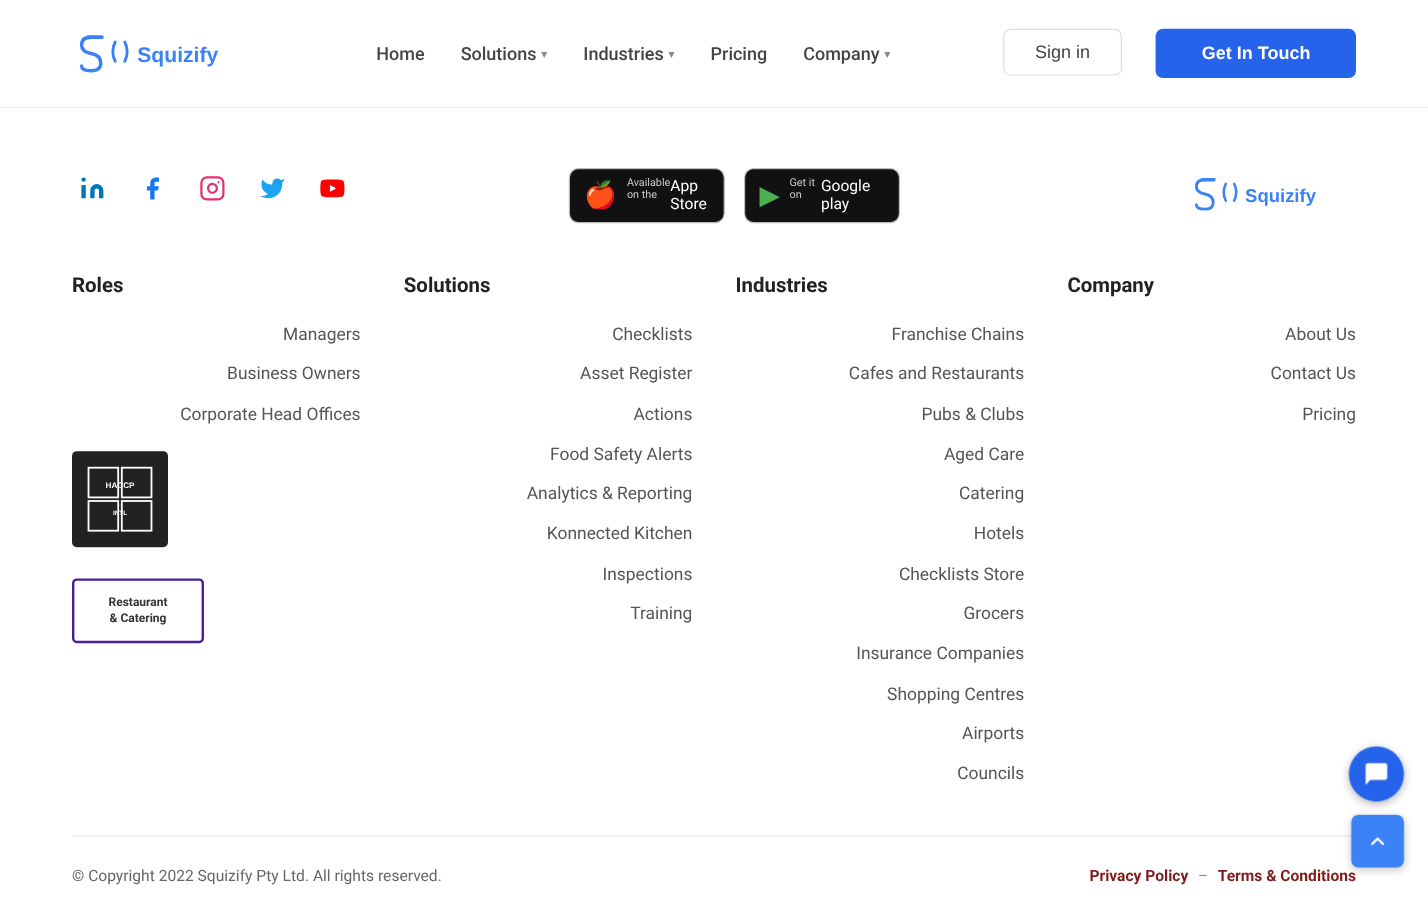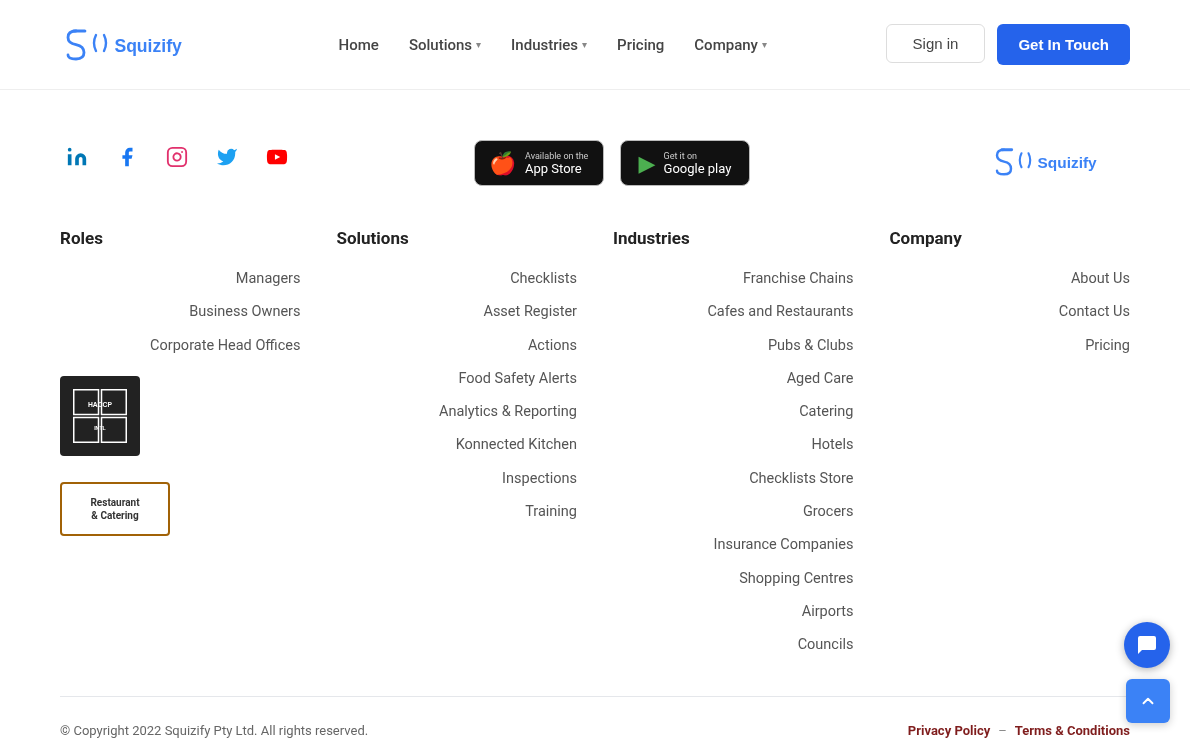--- a/index.html
+++ b/index.html
@@ -54,25 +54,26 @@
       padding: 10px 26px;
       font-size: 15px;
       color: #444;
       cursor: pointer;
       font-weight: 500;
     }
     .btn-getintouch {
       background: #2563eb;
       border: none;
       border-radius: 6px;
-      padding: 12px 21px;
+      padding: 12px 38px;
       font-size: 15px;
       color: #fff;
       cursor: pointer;
       font-weight: 600;
+      margin-left: 16px;
     }
 
     
     .footer {
       background: #fff;
       padding: 50px 60px 0 60px;
     }
     .footer-top {
       display: flex;
       gap: 20px;
@@ -118,21 +119,21 @@
       gap: 8px;
       padding: 6px 12px;
       background: #111;
       color: #fff;
     }
     .app-badge .badge-icon {
       font-size: 22px;
     }
     .app-badge .badge-text {
       display: flex;
-      flex-direction: column;
+      flex-direction: row;
     }
     .app-badge .badge-text .small {
       font-size: 9px;
       color: #ccc;
     }
     .app-badge .badge-text .big {
       font-size: 13px;
       font-weight: 400;
     }
 
@@ -186,21 +187,21 @@
       justify-content: center;
       color: #fff;
       font-size: 9px;
       text-align: center;
       padding: 6px;
       font-weight: 600;
     }
     .rest-badge {
       width: 110px;
       height: 54px;
-      border: 2px solid #a16207;
+      border: 2px solid #4c1d95;
       border-radius: 4px;
       display: flex;
       align-items: center;
       justify-content: center;
       padding: 6px;
     }
     .rest-badge span {
       font-size: 11px;
       color: #333;
       text-align: center;

